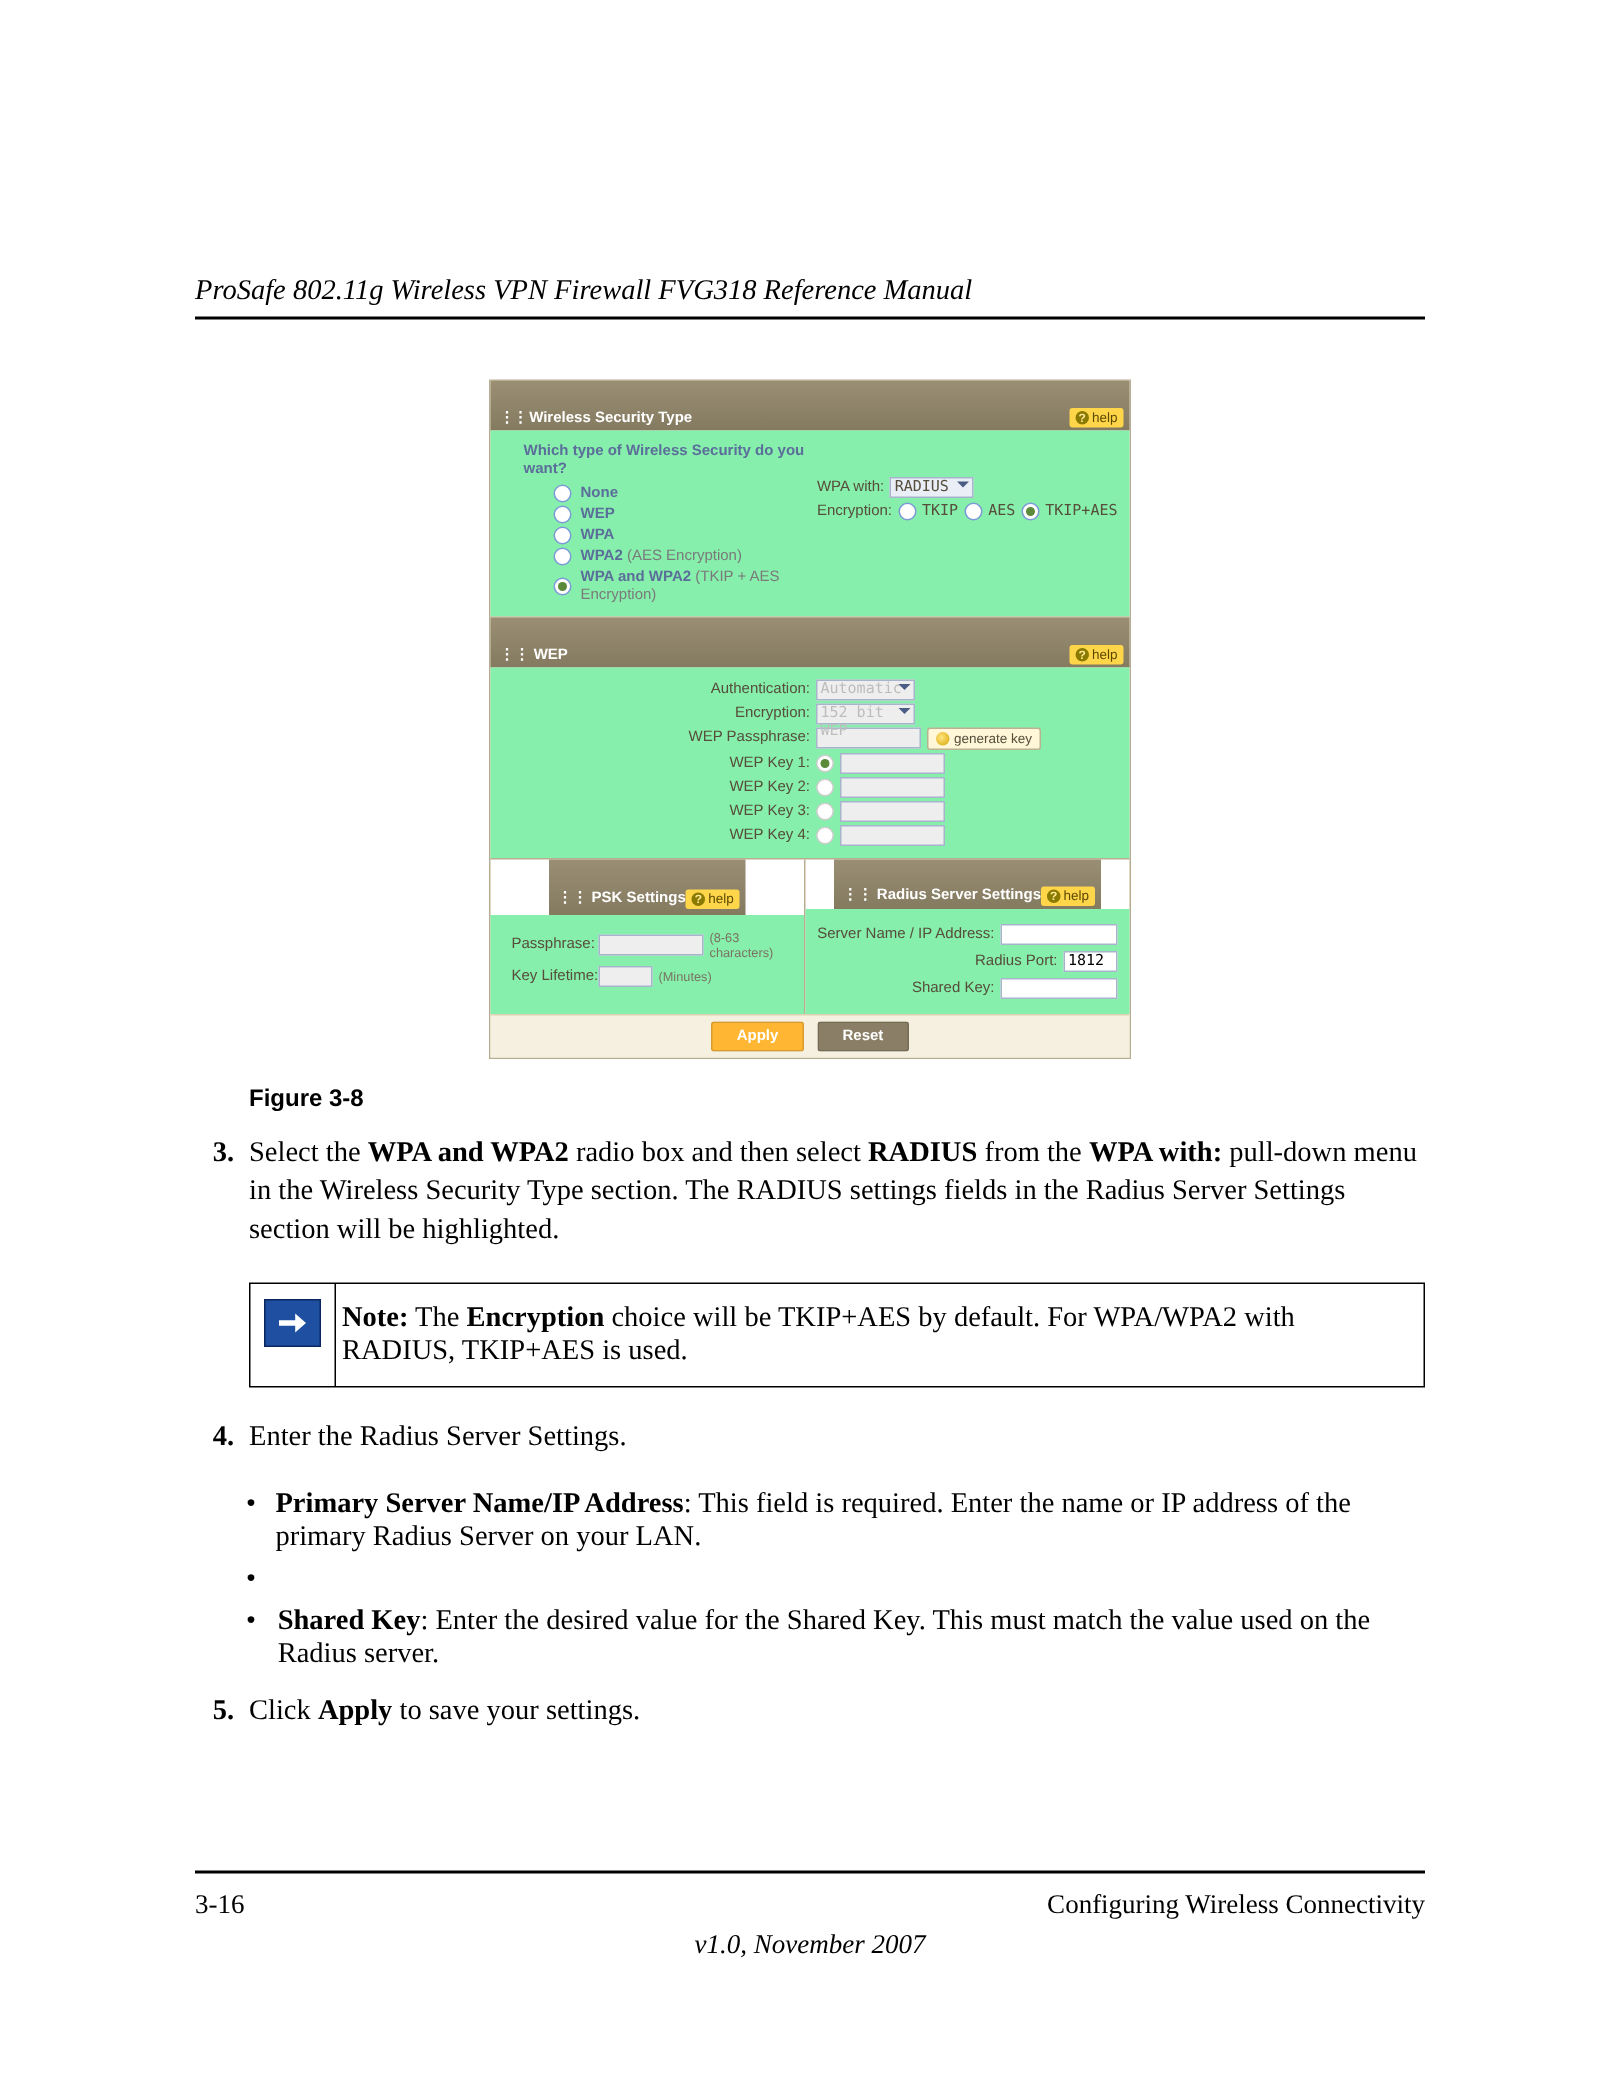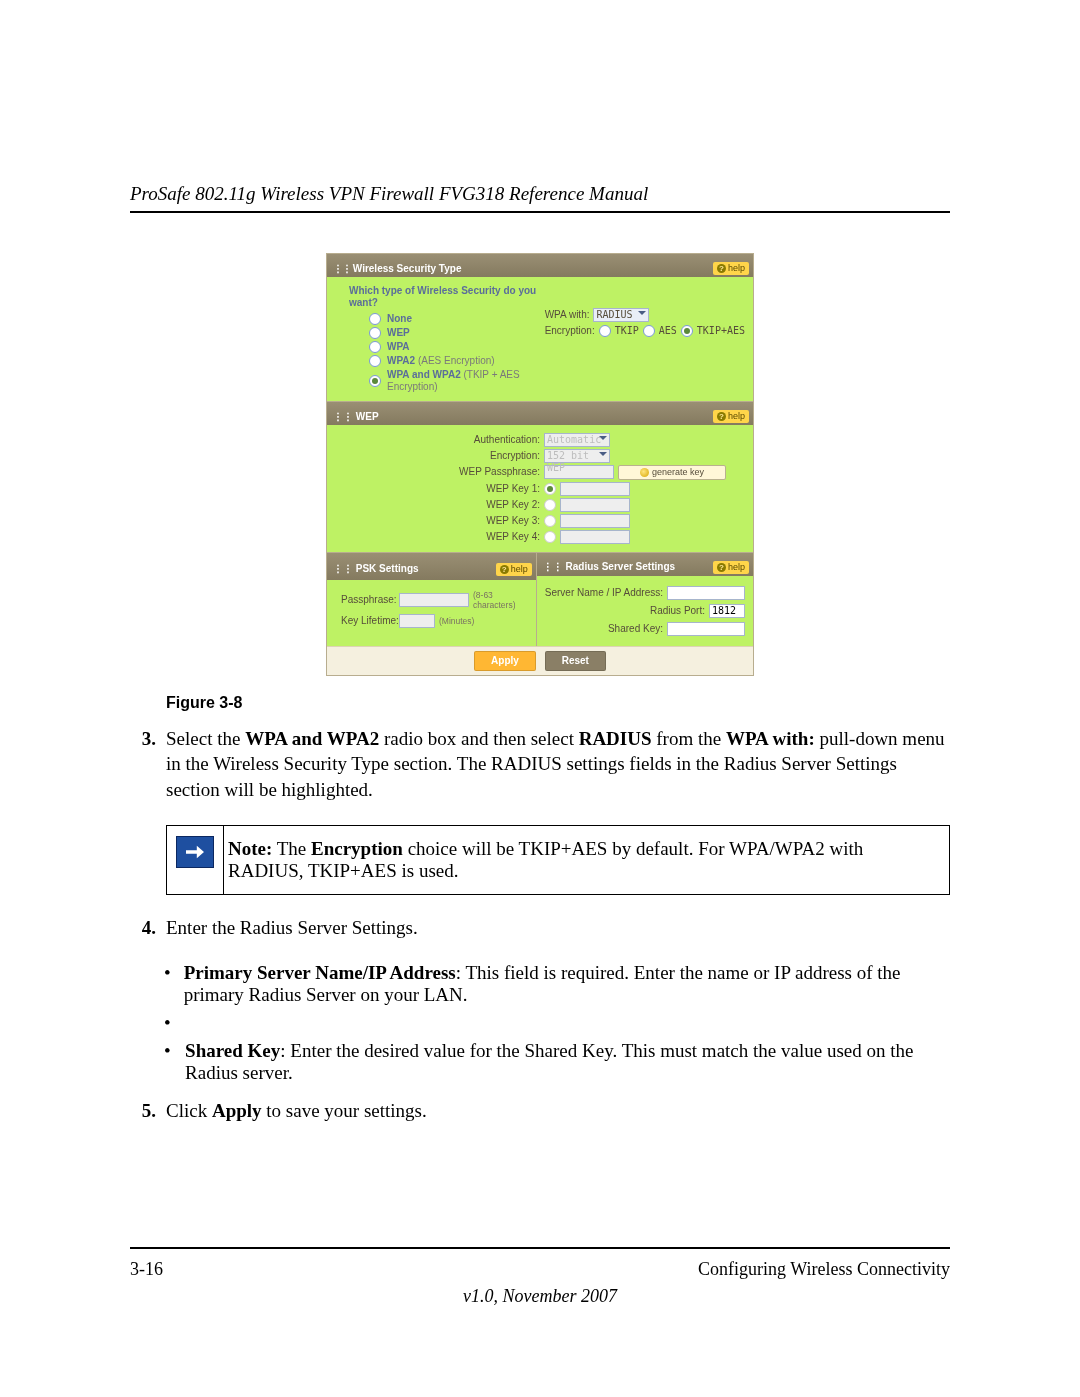--- a/index.html
+++ b/index.html
@@ -45,21 +45,21 @@
     border-bottom: 1px solid #b8ad8f;
   }
   .section-bar {
     display: flex;
     align-items: center;
     justify-content: space-between;
     background: linear-gradient(#9a8f74, #847a5f);
     color: #fff;
     font-weight: bold;
     font-size: 10px;
-    padding: 8px 4px 2px 6px;
+    padding: 18px 4px 2px 6px;
     border-top: 1px solid #b8ad8f;
   }
   .section-bar.sub { flex: 1; }
   .help {
     display: inline-flex;
     align-items: center;
     gap: 2px;
     background: #ffd54a;
     color: #5c4a00;
     font-size: 9px;
@@ -74,21 +74,21 @@
     align-items: center;
     justify-content: center;
     width: 9px; height: 9px;
     border-radius: 50%;
     background: #8a7a00;
     color: #ffe999;
     font-size: 8px;
     font-weight: bold;
   }
   .panel-body {
-    background: #bef264;
+    background: #86efac;
     padding: 6px 8px;
   }
   .type-row { display: flex; }
   .type-left { width: 225px; }
   .type-right { flex: 1; padding-top: 22px; padding-left: 6px; }
   .q {
     color: #5b6e9a;
     font-weight: bold;
     margin: 2px 0 4px 14px;
   }
@@ -146,21 +146,21 @@
   }
   .sel.dis { color: #bdbdbd; background: #eee; }
   .tin.dis { background: #eee; color: #bdbdbd; }
   .genbtn {
     display: inline-flex;
     align-items: center;
     gap: 3px;
     border: 1px solid #b9b18f;
     background: #fff7d8;
     font-size: 9px;
-    padding: 1px 21px;
+    padding: 1px 5px;
     border-radius: 2px;
   }
   .genbtn::before {
     content: "";
     width: 9px; height: 9px;
     border-radius: 50%;
     background: radial-gradient(circle at 40% 40%, #ffe680, #d6a300);
   }
   .wep-row { display: flex; align-items: center; gap: 4px; margin: 2px 0 2px 0; }
   .wep-row .lbl { width: 205px; text-align: right; }
@@ -169,20 +169,21 @@
 
   .two-col {
     display: flex;
     border-top: 1px solid #b8ad8f;
   }
   .two-col .col {
     flex: 1;
     display: flex;
     flex-direction: column;
     border-right: 1px solid #b8ad8f;
+    align-items: center;
   }
   .two-col .col:last-child { border-right: 0; }
   .two-col .panel-body { min-height: 54px; }
   .pl-line { display: flex; align-items: center; gap: 4px; margin: 4px 0; justify-content: flex-end; }
   .pl-line .lbl { white-space: nowrap; }
   .pl-line .tin { width: 78px; }
   .pl-note { font-size: 8.5px; color: #7a7262; }
 
   .btn-row {
     background: #f5f0df;

